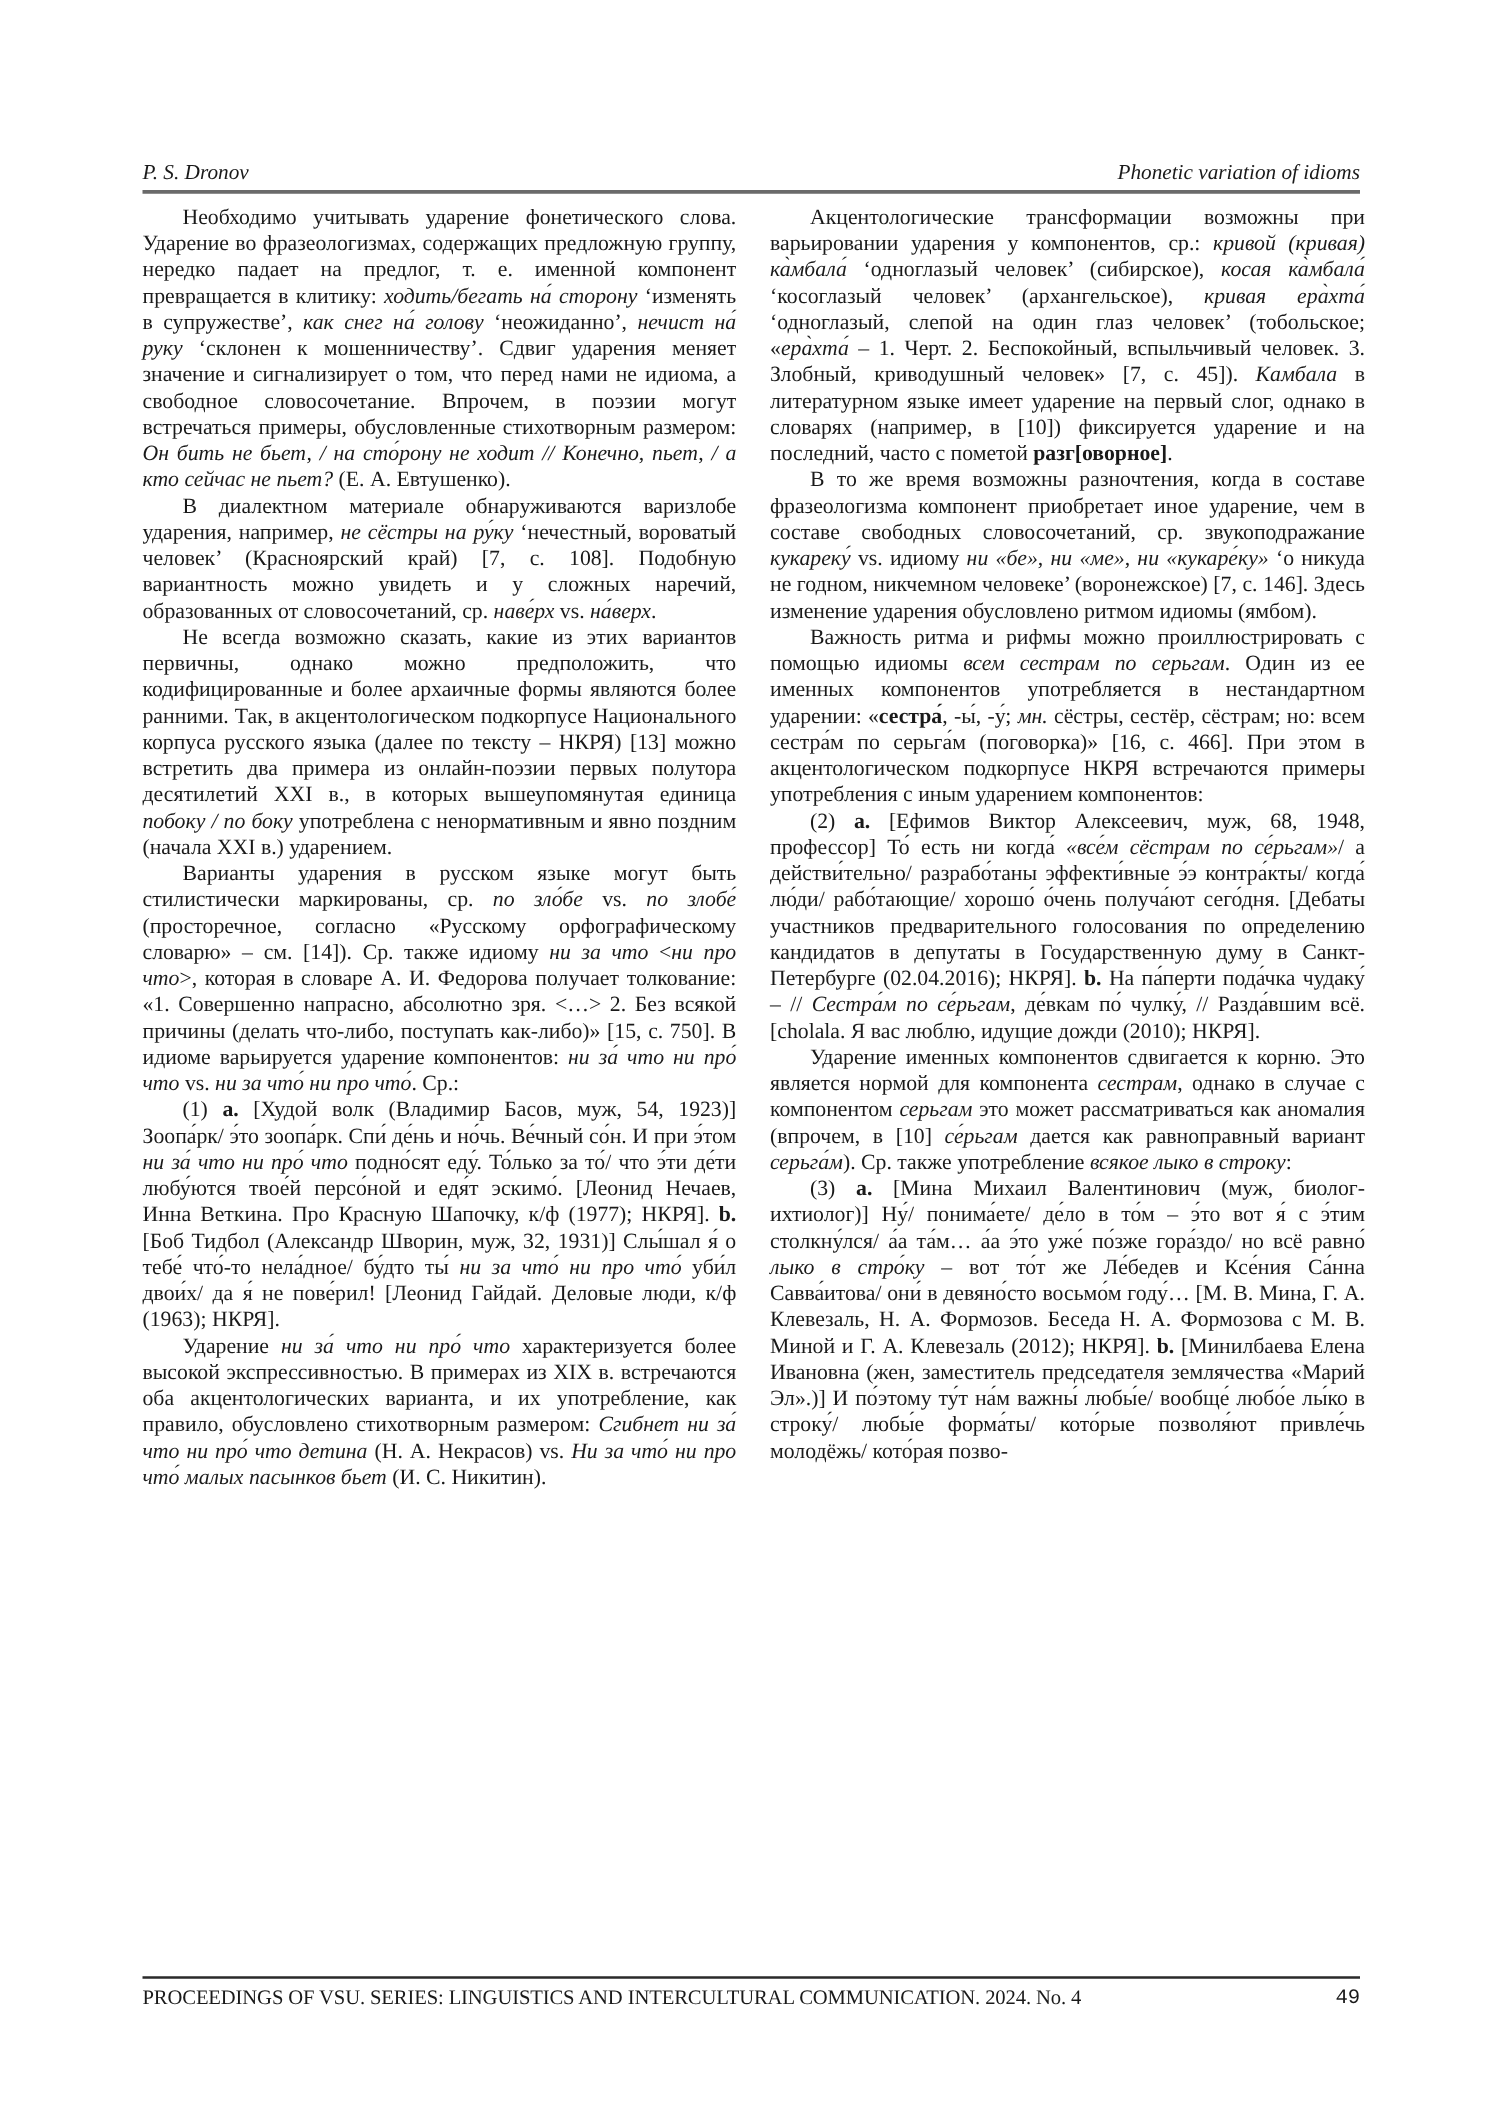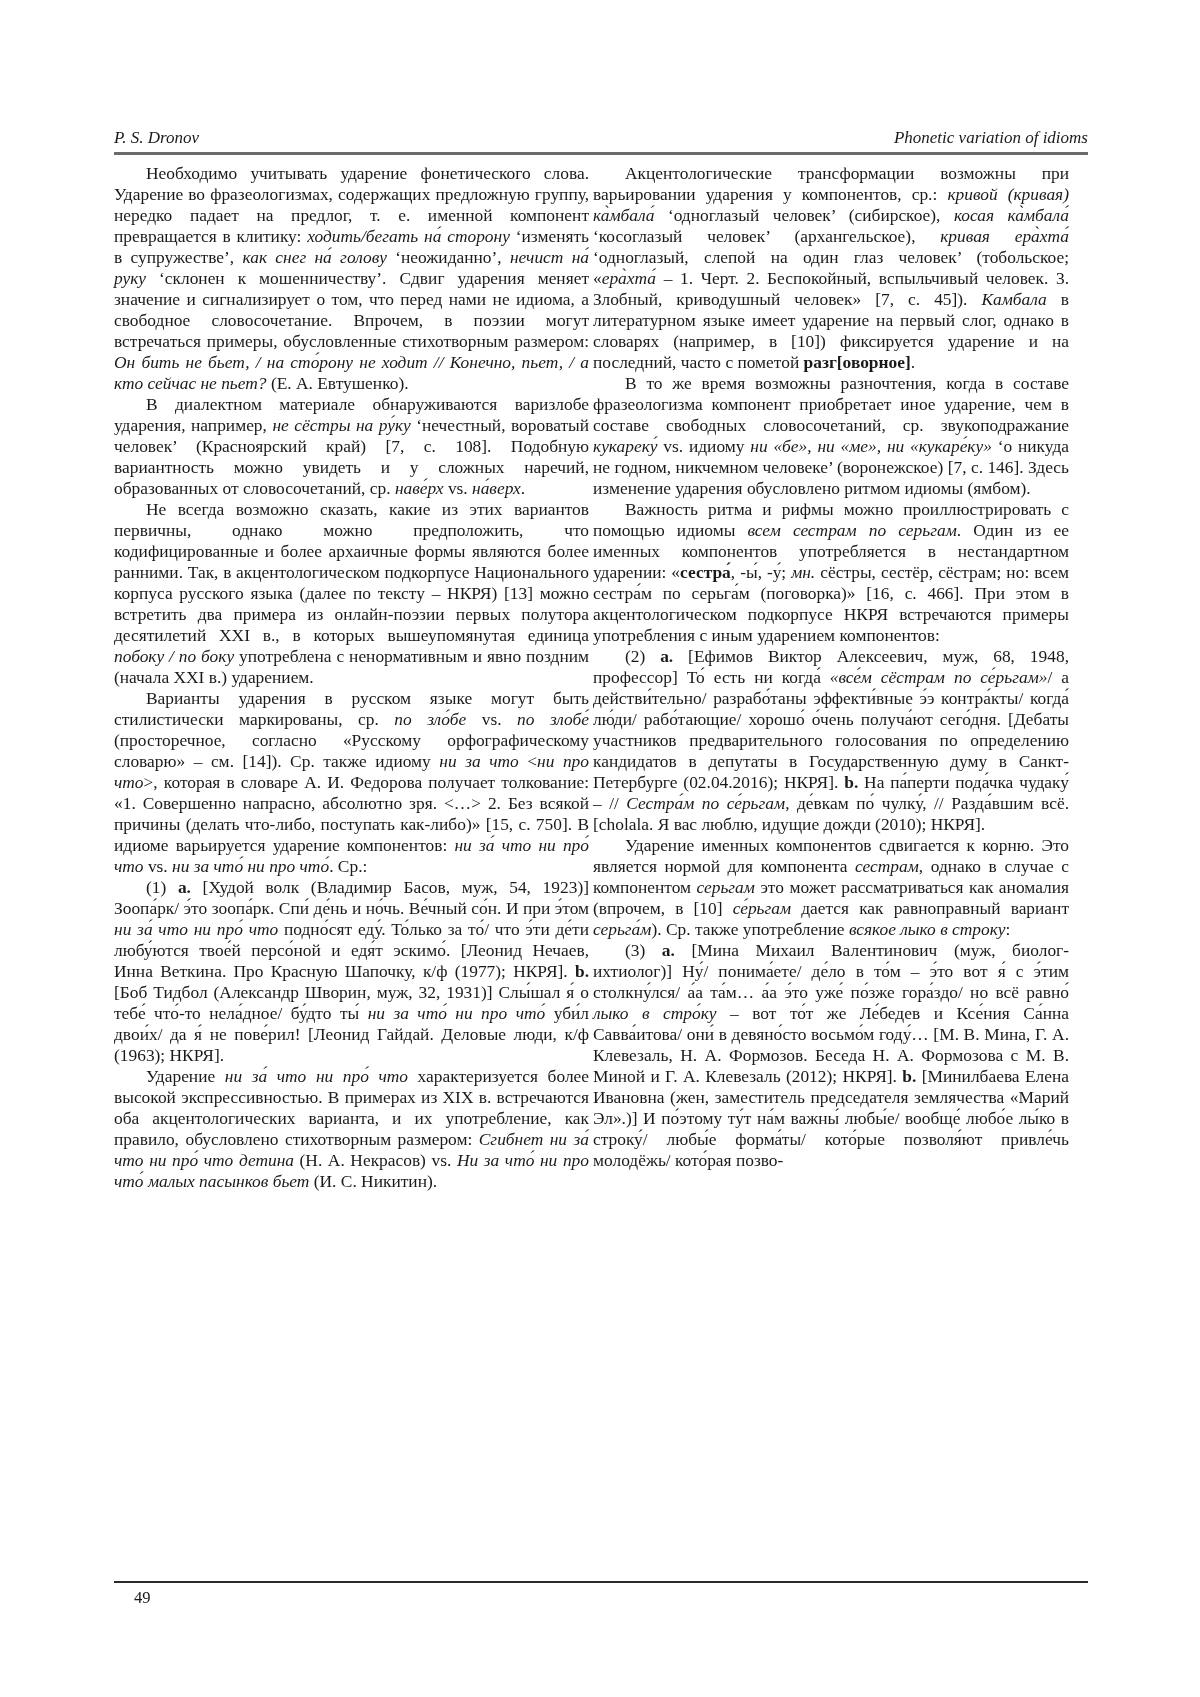--- a/index.html
+++ b/index.html
@@ -3,28 +3,28 @@
 <meta charset="utf-8">
 <style>
   html, body { margin: 0; padding: 0; background: #ffffff; }
   body { width: 1200px; height: 1697px; position: relative; overflow: hidden;
          font-family: "Liberation Serif", "DejaVu Serif", serif; color: #1a1a1a; }
   .header { position: absolute; left: 114px; top: 124px; width: 974px; height: 24px;
             font-style: italic; font-size: 17px; display: flex; justify-content: space-between; align-items: flex-end; }
   .header-rule { position: absolute; left: 114px; top: 152px; width: 974px; height: 3px; background: #6a6a6a; }
   .column { position: absolute; top: 163px; font-size: 17.4px; line-height: 21px; text-align: justify; hyphens: manual; }
   .col-left { left: 114px; width: 475px; }
-  .col-right { left: 593px; width: 476px; }
+  .col-right { left: 616px; width: 476px; }
   .column p { margin: 0; text-indent: 32px; }
   .column i { font-style: italic; }
   .column b { font-weight: bold; }
   .footer-rule { position: absolute; left: 114px; top: 1581px; width: 974px; height: 2px; background: #2a2a2a; }
   .footer { position: absolute; left: 114px; top: 1588px; width: 974px; font-size: 16.5px;
             display: flex; justify-content: space-between; letter-spacing: -0.1px; }
-  .footer .page-num { margin-left: 20px; }
+  .footer .page-num { margin-left: 20px; font-family: Liberation Mono, monospace; }
 </style>
 </head>
 <body>
 
 <div class="header">
   <span>P. S. Dronov</span>
   <span>Phonetic variation of idioms</span>
 </div>
 <div class="header-rule"></div>
 
@@ -40,14 +40,15 @@
     <p><span>Акцентологические трансформации возможны при варьировании ударения у компонентов, ср.: </span><i>кри­вой (кривая) ка̀мбала́</i><span> ‘одноглазый человек’ (сибир­ское), </span><i>косая ка̀мбала́</i><span> ‘косоглазый человек’ (архангель­ское), </span><i>кривая ера̀хта́</i><span> ‘одноглазый, слепой на один глаз человек’ (тобольское; «</span><i>ера̀хта́</i><span> – 1. Черт. 2. Бес­покойный, вспыльчивый человек. 3. Злобный, криво­душный человек» [7, с. 45]). </span><i>Камбала</i><span> в литературном языке имеет ударение на первый слог, однако в сло­варях (например, в [10]) фиксируется ударение и на последний, часто с пометой </span><b>разг[оворное]</b><span>.</span></p>
     <p><span>В то же время возможны разночтения, когда в составе фразеологизма компонент приобретает иное ударение, чем в составе свободных словосочетаний, ср. звукоподражание </span><i>кукареку́</i><span> vs. идиому </span><i>ни «бе», ни «ме», ни «кукаре́ку»</i><span> ‘о никуда не годном, никчемном человеке’ (воронежское) [7, с. 146]. Здесь изменение ударения обусловлено ритмом идиомы (ямбом).</span></p>
     <p><span>Важность ритма и рифмы можно проиллюстри­ровать с помощью идиомы </span><i>всем сестрам по серьгам</i><span>. Один из ее именных компонентов употребляется в нестандартном ударении: «</span><b>сестра́</b><span>, -ы́, -у́; </span><i>мн.</i><span> сёстры, сестёр, сёстрам; но: всем сестра́м по серьга́м (пого­ворка)» [16, с. 466]. При этом в акцентологическом подкорпусе НКРЯ встречаются примеры употребле­ния с иным ударением компонентов:</span></p>
     <p><span>(2) </span><b>a.</b><span> [Ефимов Виктор Алексеевич, муж, 68, 1948, профессор] То́ есть ни когда́ </span><i>«все́м сёстрам по се́рь­гам»</i><span>/ а действи́тельно/ разрабо́таны эффекти́вные э́э контра́кты/ когда́ лю́ди/ рабо́тающие/ хорошо́ о́чень получа́ют сего́дня. [Дебаты участников предваритель­ного голосования по определению кандидатов в де­путаты в Государственную думу в Санкт-Петербурге (02.04.2016); НКРЯ]. </span><b>b.</b><span> На па́перти пода́чка чудаку́ – // </span><i>Сестра́м по се́рьгам</i><span>, де́вкам по́ чулку́, // Разда́вшим всё. [cholala. Я вас люблю, идущие дожди (2010); НКРЯ].</span></p>
     <p><span>Ударение именных компонентов сдвигается к корню. Это является нормой для компонента </span><i>сестрам</i><span>, однако в случае с компонентом </span><i>серьгам</i><span> это может рассматриваться как аномалия (впрочем, в [10] </span><i>се́рь­гам</i><span> дается как равноправный вариант </span><i>серьга́м</i><span>). Ср. также употребление </span><i>всякое лыко в строку</i><span>:</span></p>
     <p><span>(3) </span><b>a.</b><span> [Мина Михаил Валентинович (муж, био­лог-ихтиолог)] Ну́/ понима́ете/ де́ло в то́м – э́то вот я́ с э́тим столкну́лся/ а́а та́м… а́а э́то уже́ по́зже гора́здо/ но всё равно́ </span><i>лыко в стро́ку</i><span> – вот то́т же Ле́бедев и Ксе́ния Са́нна Савва́итова/ они́ в девяно́сто восьмо́м году́… [М. В. Мина, Г. А. Клевезаль, Н. А. Формозов. Беседа Н. А. Формозова с М. В. Миной и Г. А. Кле­везаль (2012); НКРЯ]. </span><b>b.</b><span> [Минилбаева Елена Иванов­на (жен, заместитель председателя землячества «Марий Эл».)] И по́этому ту́т на́м важны́ любы́е/ вообще́ любо́е лы́ко в строку́/ любы́е форма́ты/ ко­то́рые позволя́ют привле́чь молодёжь/ кото́рая позво-</span></p>
   </div>
 
 <div class="footer-rule"></div>
 <div class="footer">
+  <span>PROCEEDINGS OF VSU. SERIES: LINGUISTICS AND INTERCULTURAL COMMUNICATION. 2024. No. 4</span>
   <span class="page-num">49</span>
 </div>
 
 </body></html>

